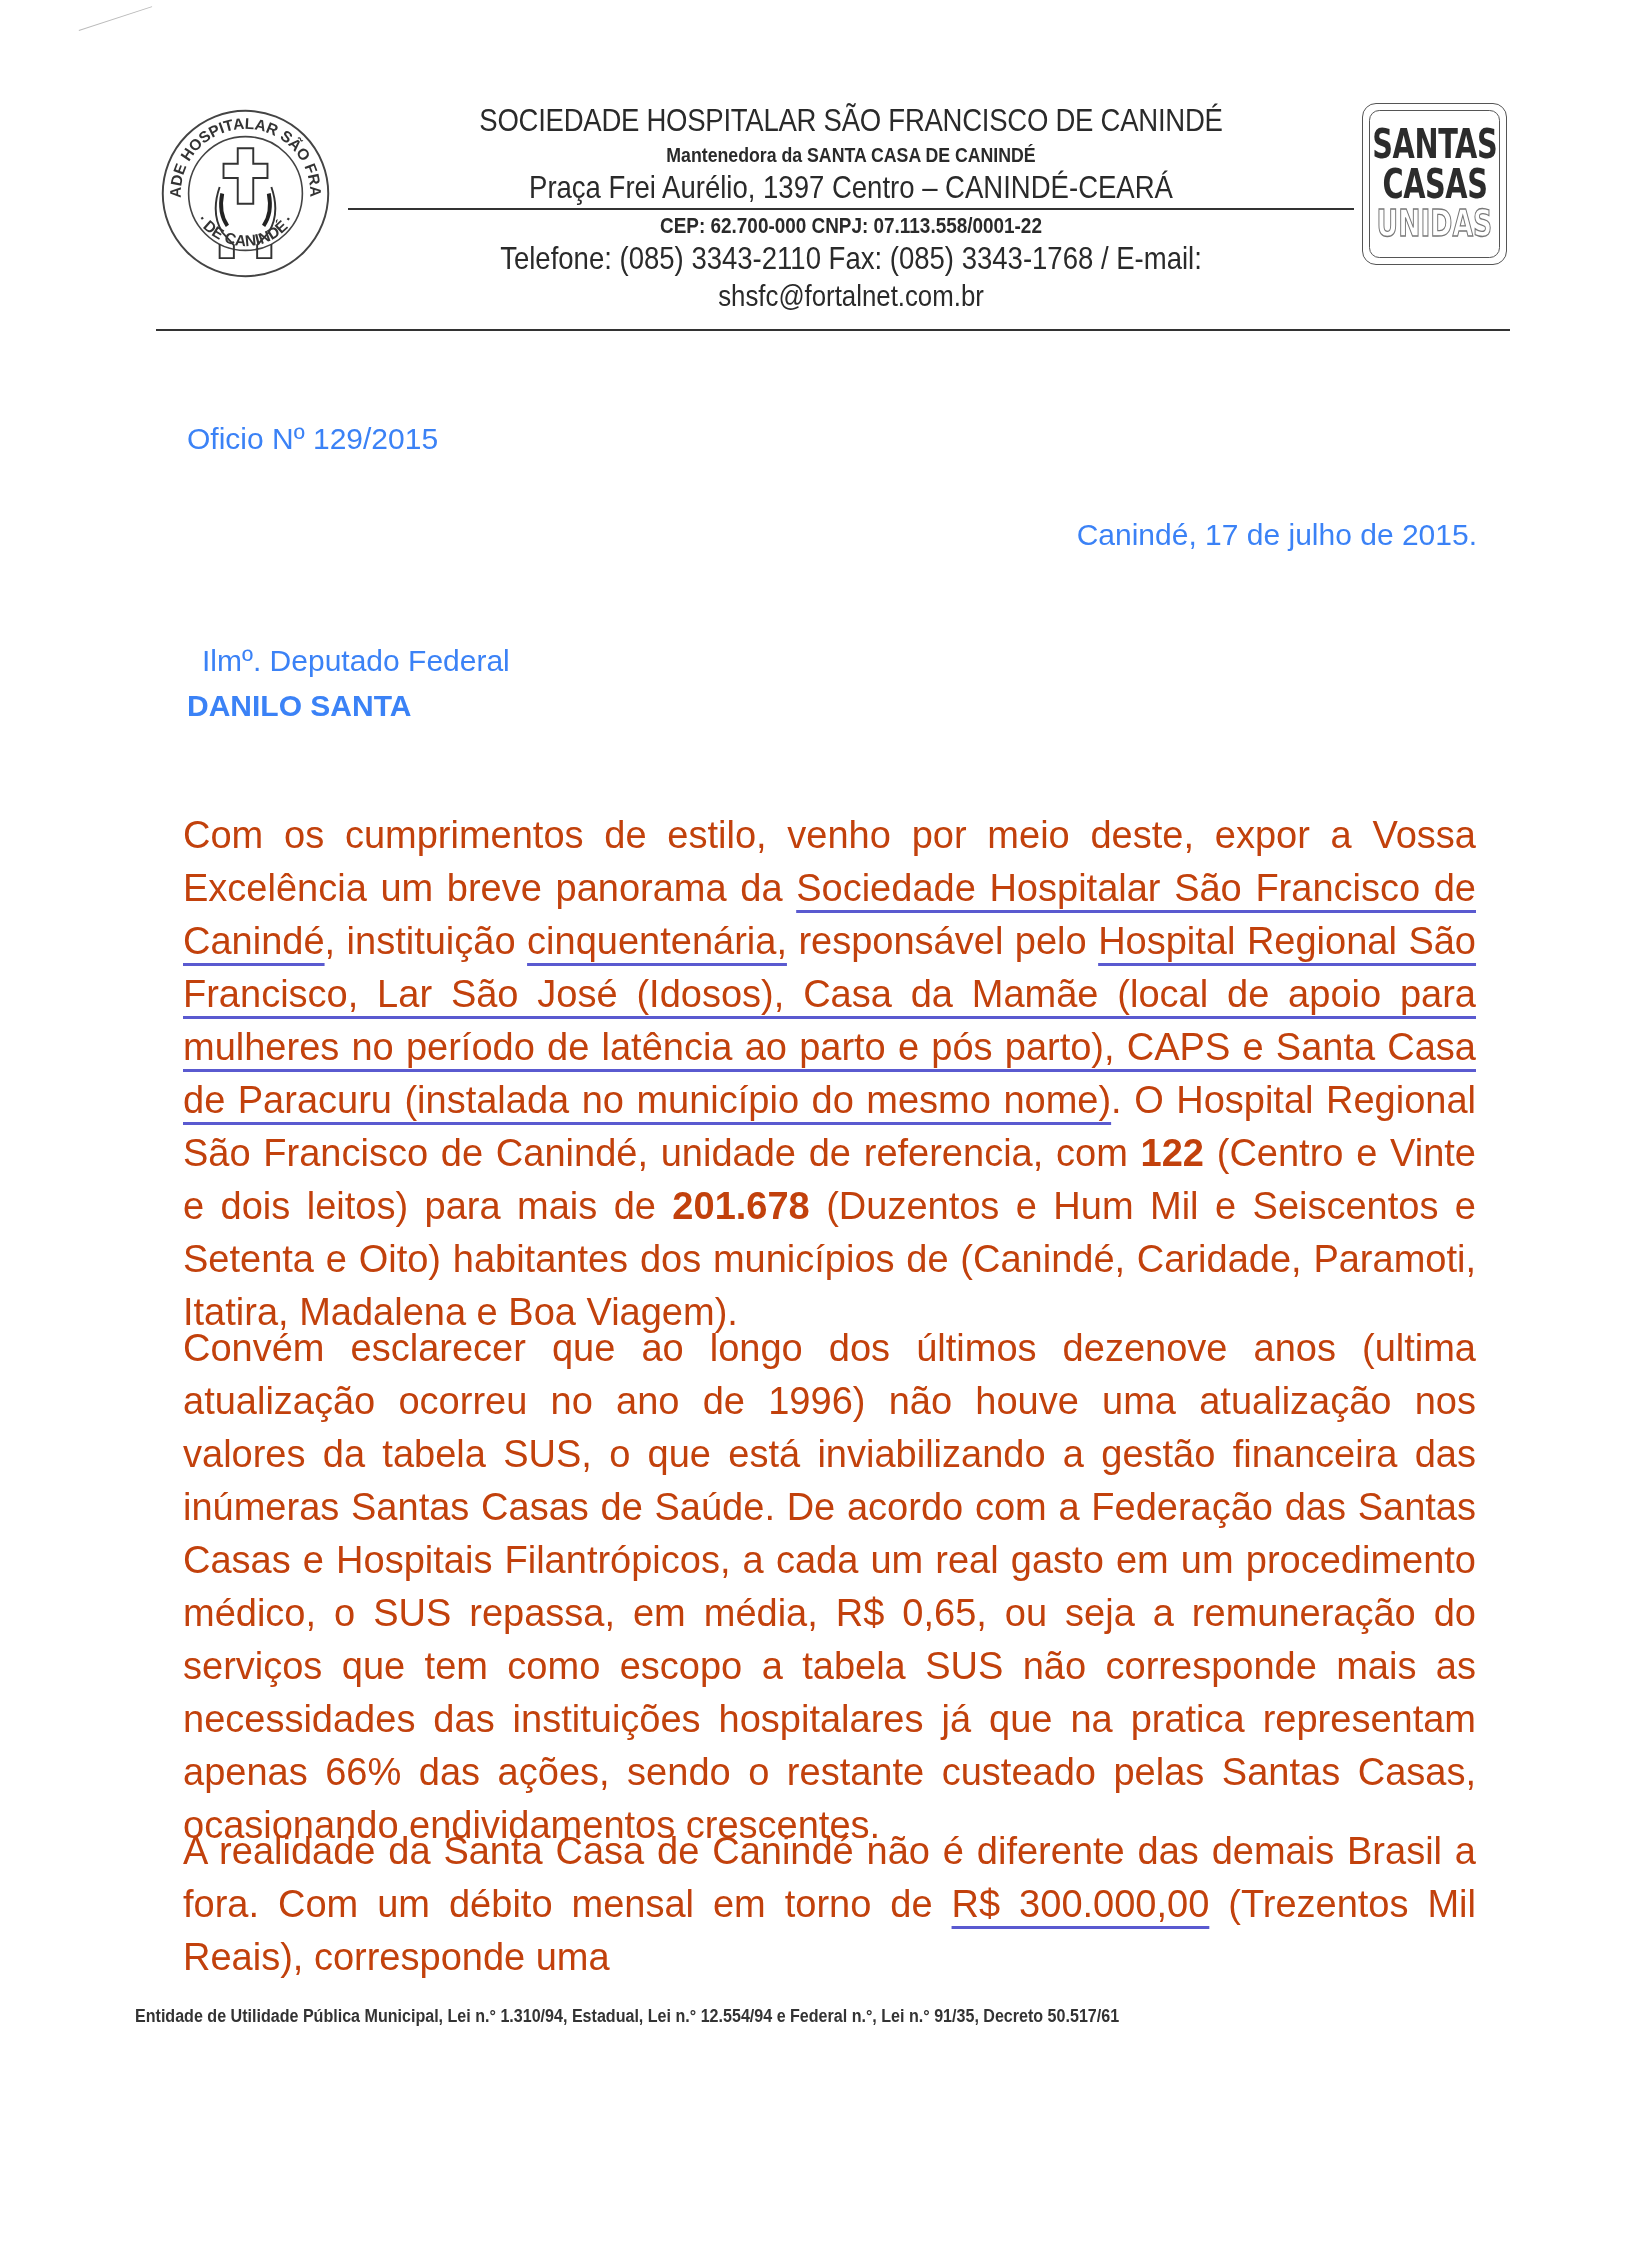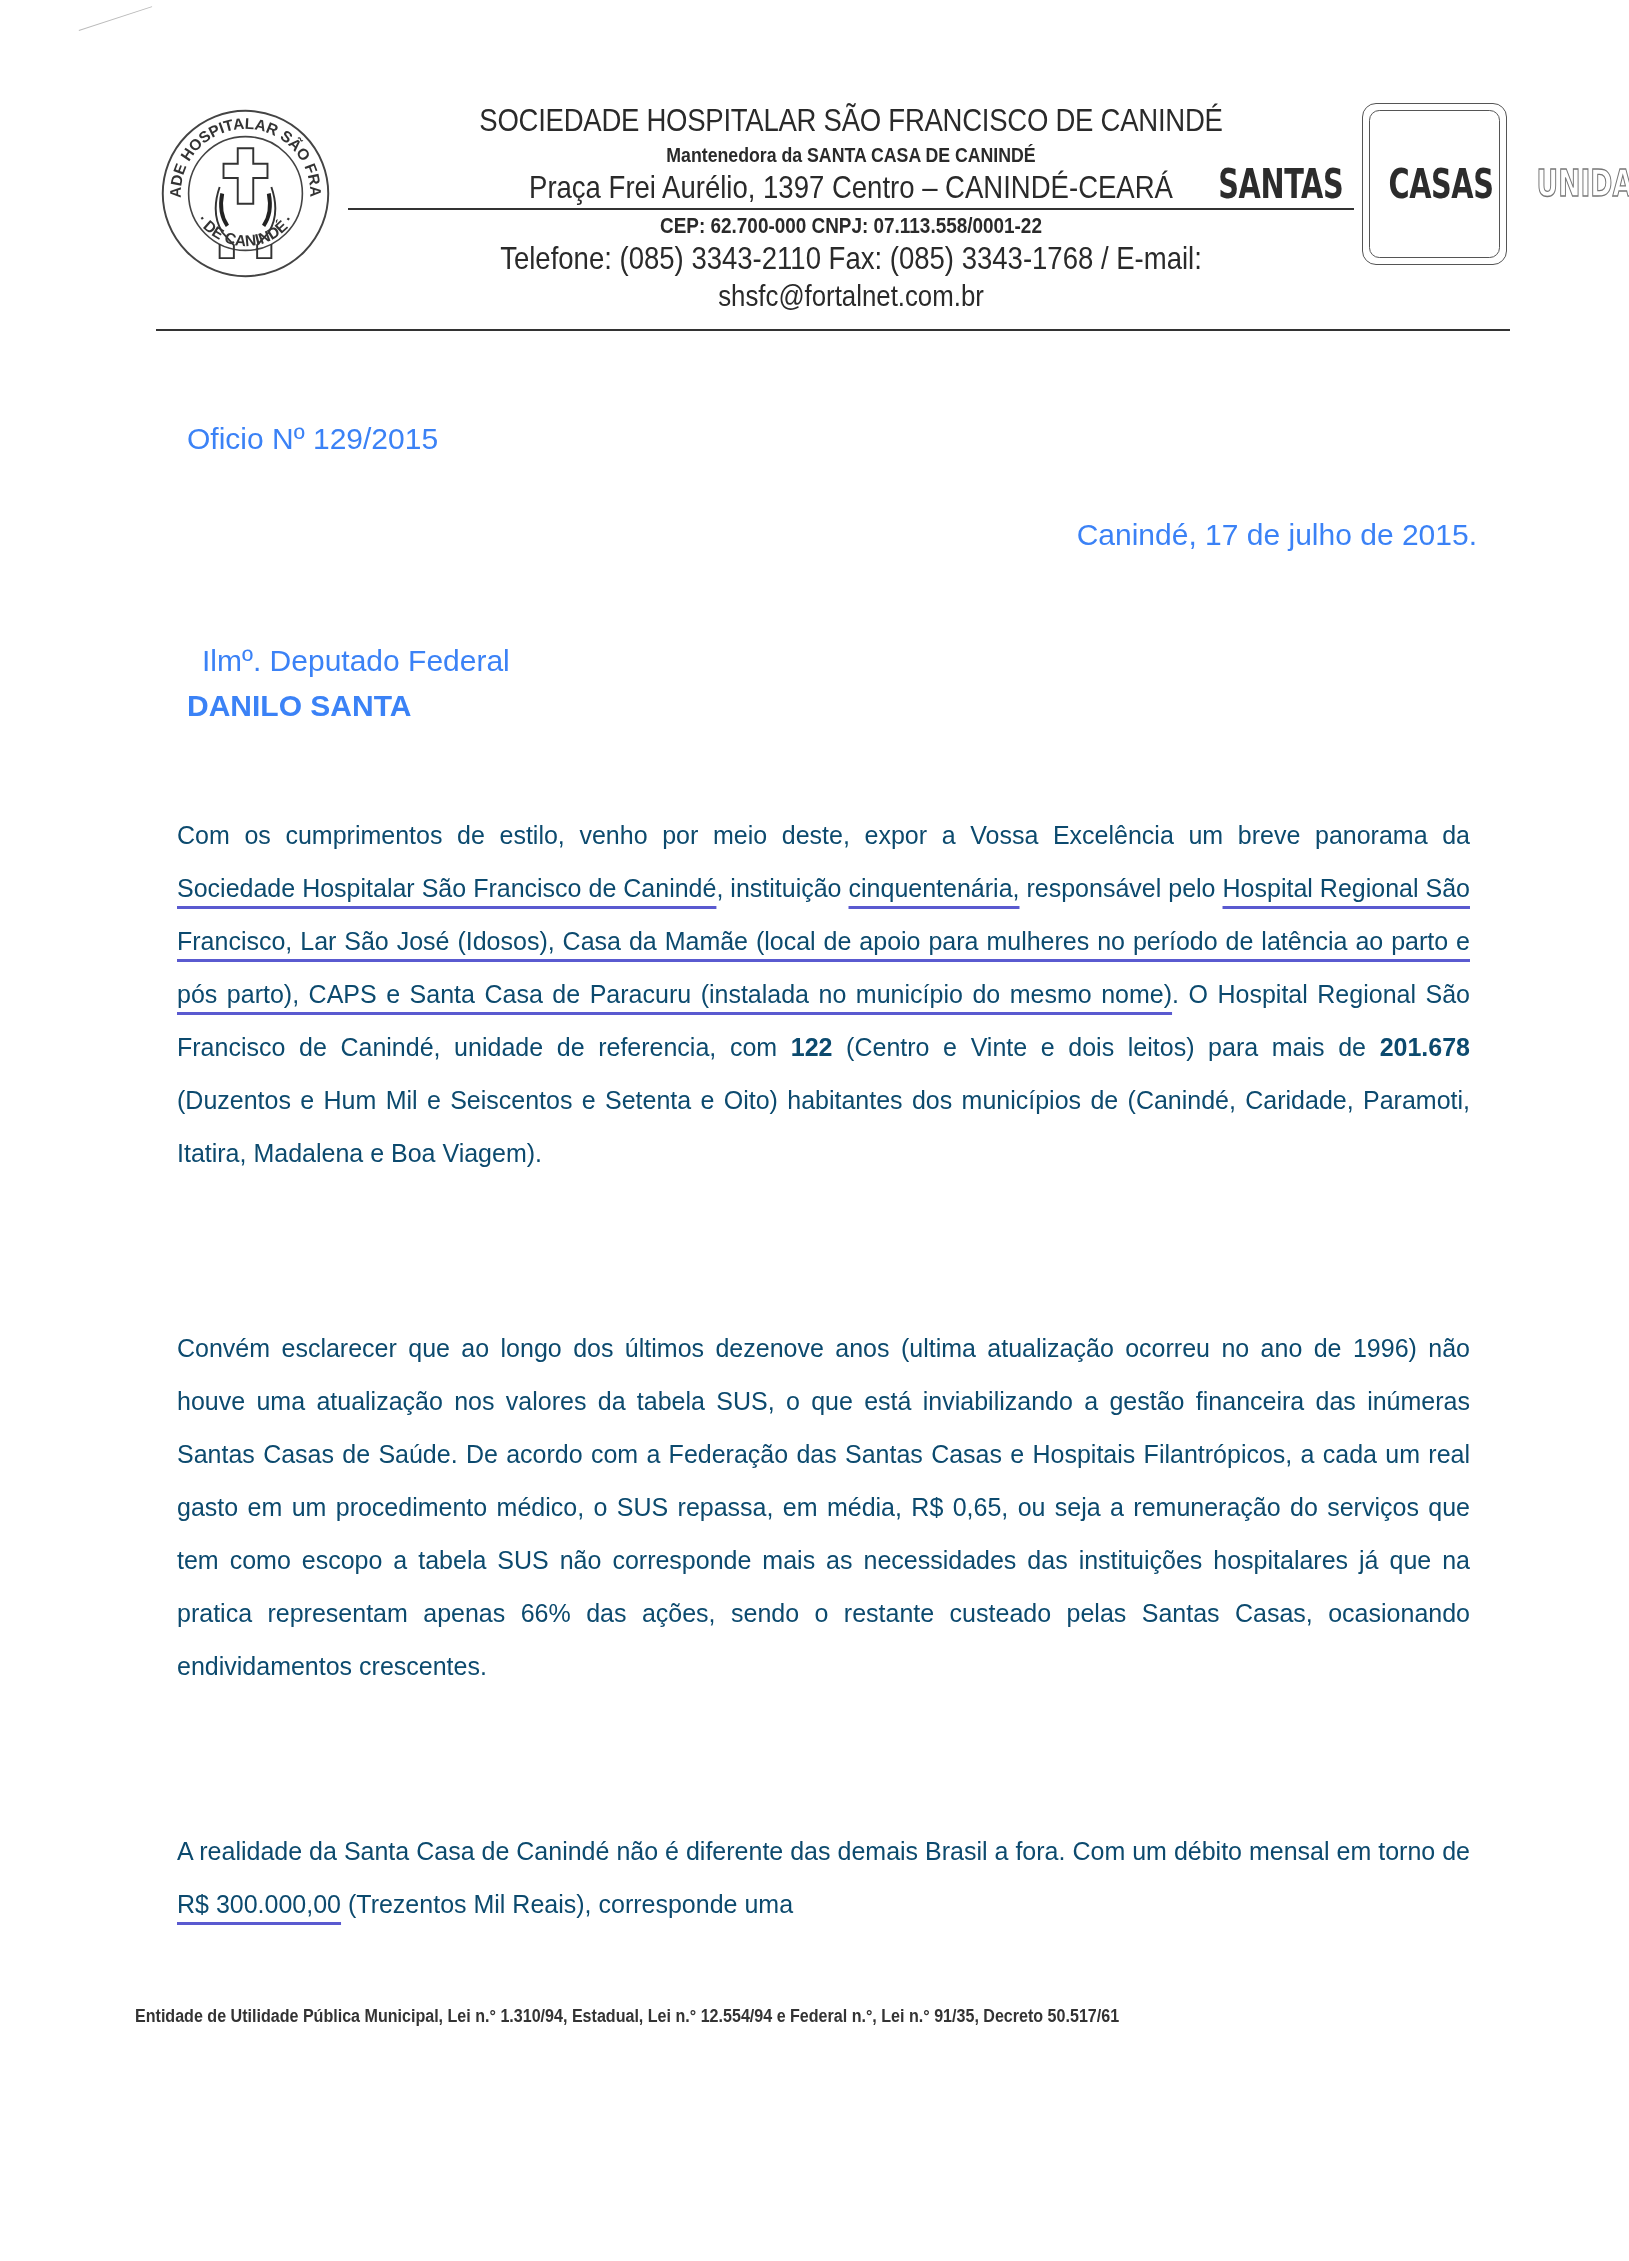--- a/index.html
+++ b/index.html
@@ -21,40 +21,40 @@
   .hdr-mail { top: 279px; font-size: 30px; transform: scaleX(0.86); }
   .hdr-bottom-rule { left: 156px; top: 329px; width: 1354px; height: 1.9px; background: #333; }
 
   .logo-right {
     left: 1362px; top: 103px; width: 143px; height: 160px;
     border: 1.9px solid #555; border-radius: 14px;
   }
   .logo-right-inner {
     position: absolute; left: 6.4px; top: 6.4px; right: 6.4px; bottom: 6.4px;
     border: 1.9px solid #555; border-radius: 10.3px;
-    display: flex; align-items: center; justify-content: center;
+    display: flex; flex-direction: column; align-items: center; justify-content: center;
   }
   .lr-word {
     font-family: "DejaVu Sans", sans-serif; font-weight: bold; font-size: 40px; line-height: 40px;
     color: #2c2c2c; transform: scaleX(0.72); letter-spacing: -0.6px;
   }
   .lr-outline {
     font-family: "DejaVu Sans", sans-serif; font-weight: bold; font-size: 37px; line-height: 40px;
     color: #fff; -webkit-text-stroke: 1.3px #777; transform: scaleX(0.72);
   }
 
   
   .txt { font-size: 30px; line-height: 52px; color: #3b82f6; }
   .ref { left: 187px; top: 413px; }
   .date { right: 153px; top: 509px; text-align: right; }
   .recipient-title { left: 187px; top: 635px; margin-left: 15px; }
   .recipient-name { left: 187px; top: 680px; font-weight: bold; }
 
   .para {
-    left: 177px; width: 1293px; font-size: 25px; line-height: 53px; color: #0c4a6e;
+    left: 183px; width: 1293px; font-size: 38px; line-height: 53px; color: #c2410c;
     text-align: justify; text-align-last: left;
   }
   .p1 { top: 809px; }
   .p2 { top: 1322px; }
   .p3 { top: 1825px; }
   .para b { font-weight: bold; }
 
   .ink-u {
     text-decoration: underline; text-decoration-color: #5a5ad0;
     text-decoration-thickness: 3.2px; text-underline-offset: 9px;

